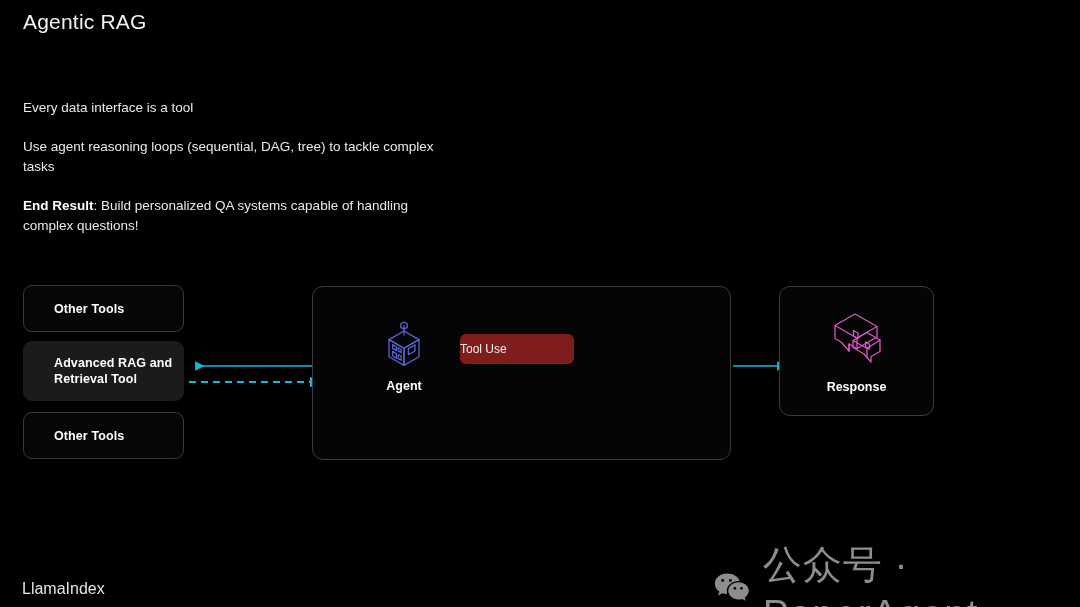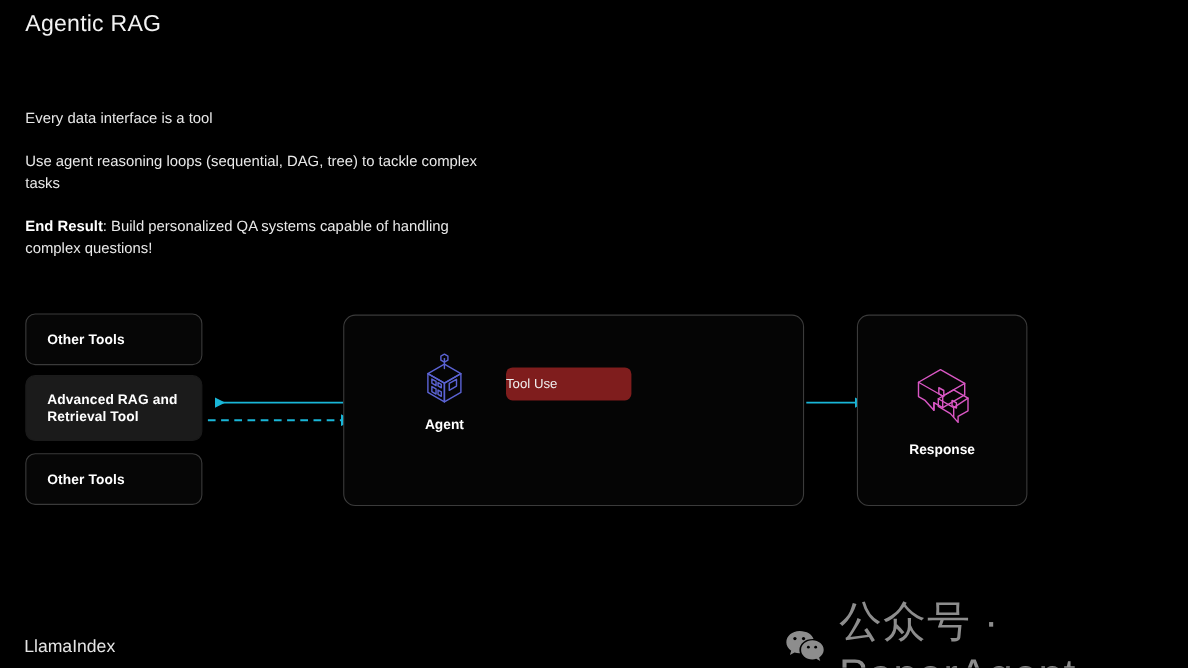--- a/index.html
+++ b/index.html
@@ -61,21 +61,21 @@
 
   
   .tool-card {
     position: absolute;
     left: 23px;
     width: 161px;
     border-radius: 9px;
     box-sizing: border-box;
     display: flex;
     align-items: center;
-    padding-left: 19px;
+    padding-left: 30px;
   }
   .tool-card.plain {
     background: #060606;
     border: 1px solid #3a3a3a;
   }
   .tool-card.highlight {
     background: #1b1b1b;
     border: 1px solid #1b1b1b;
   }
   .tool-card-label {
@@ -139,21 +139,21 @@
     font-weight: 400;
     white-space: nowrap;
   }
 
   
   .response-panel {
     position: absolute;
     left: 779px;
     top: 286px;
     width: 155px;
-    height: 174px;
+    height: 130px;
     background: #050505;
     border: 1px solid #3b3b3b;
     border-radius: 11px;
     box-sizing: border-box;
     display: flex;
     flex-direction: column;
     align-items: center;
     justify-content: center;
   }
   .response-icon { display: block; }

